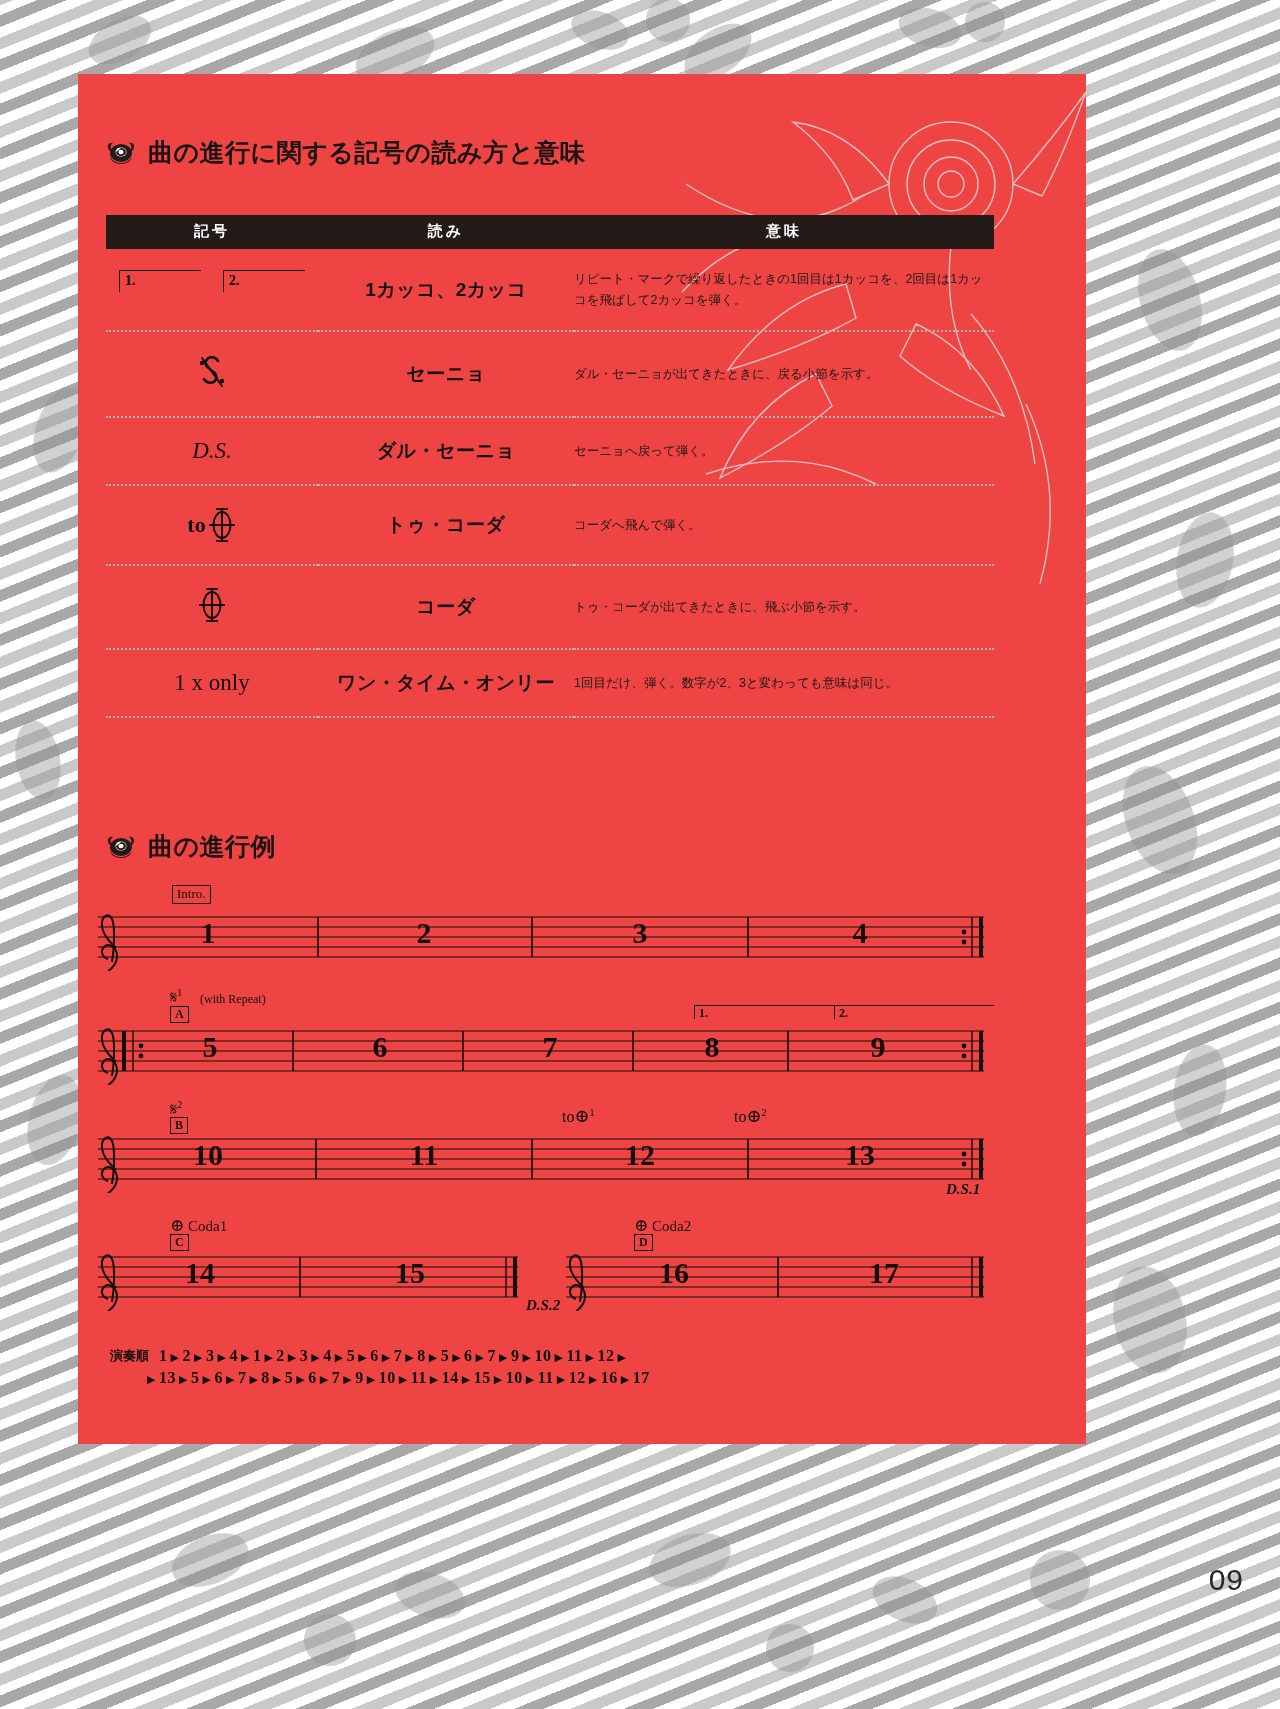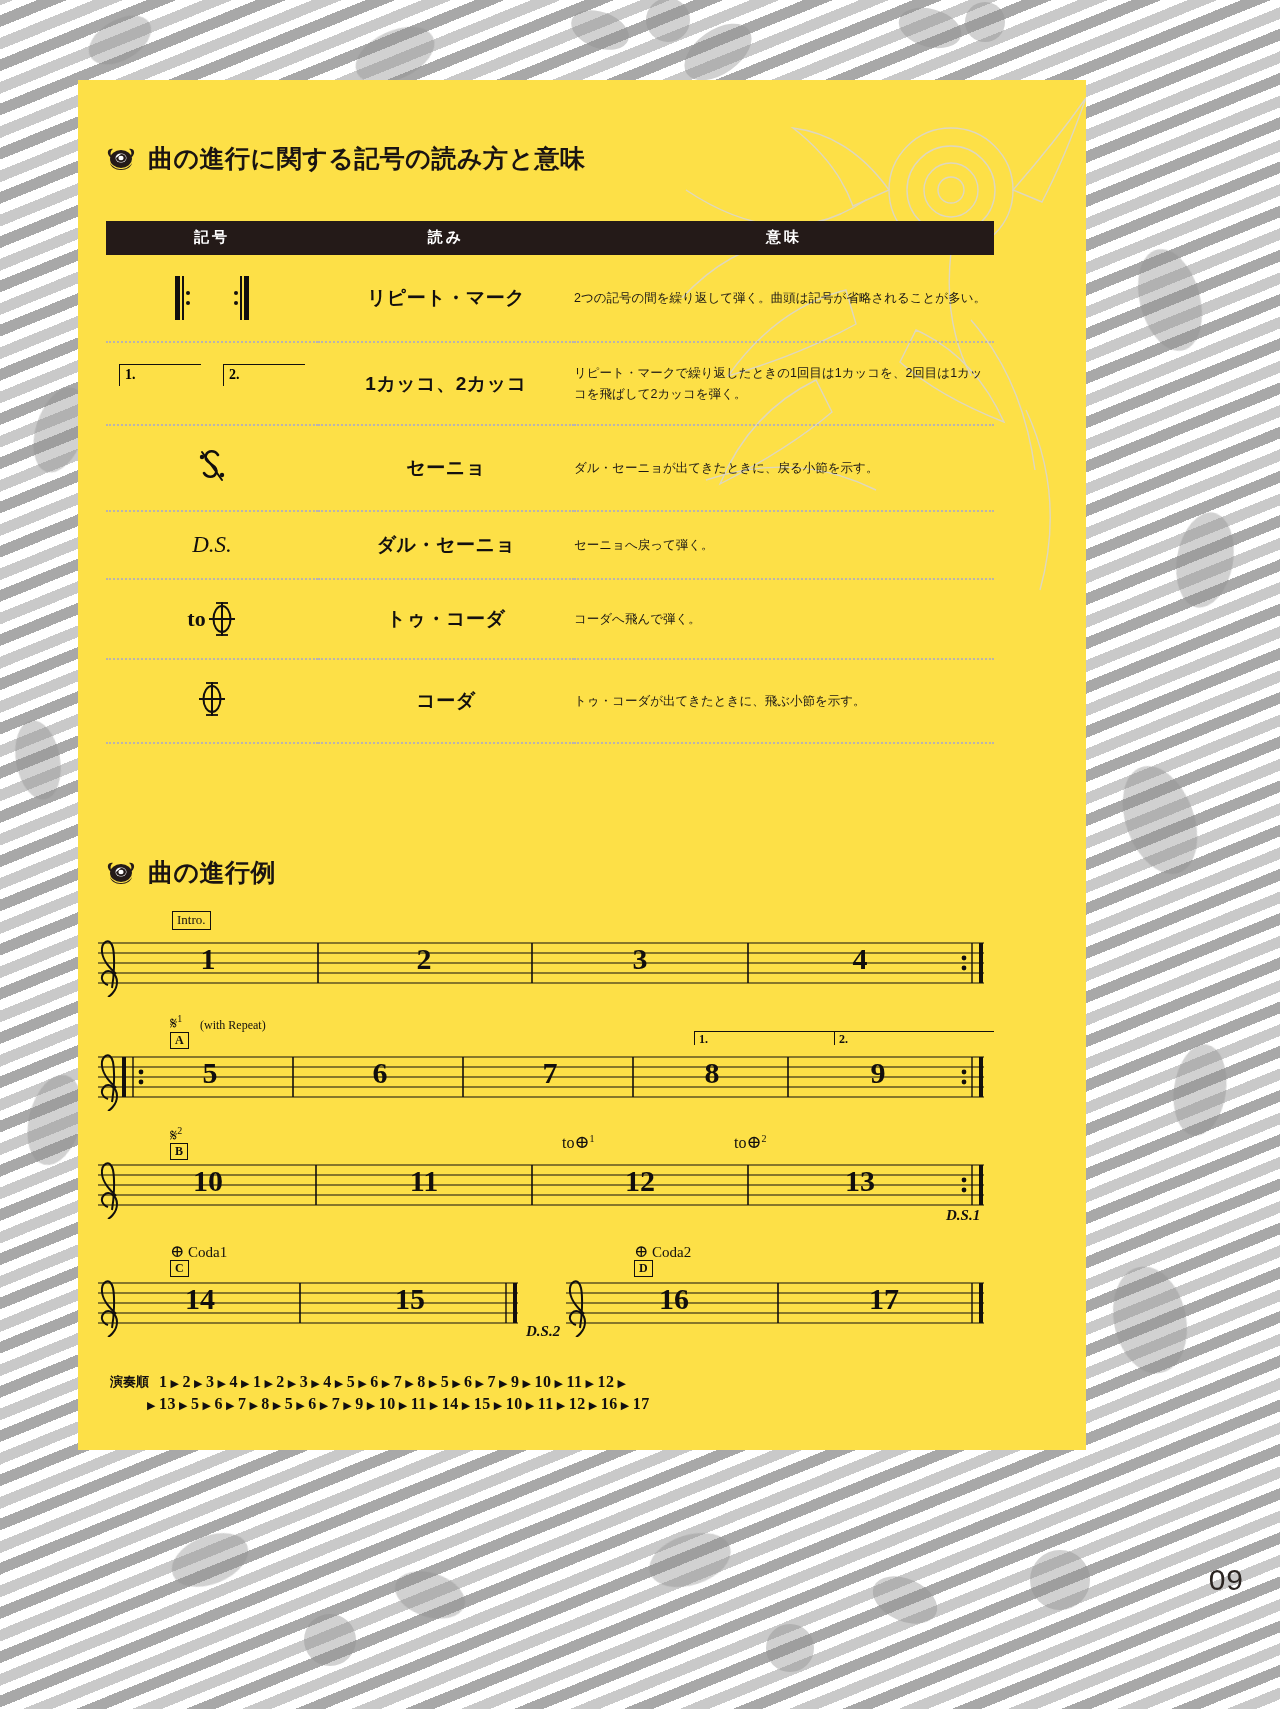--- a/index.html
+++ b/index.html
@@ -20,23 +20,23 @@
         #c9c9c9 9px, #c9c9c9 20px,
         #ffffff 20px, #ffffff 30px,
         #a8a8a8 30px, #a8a8a8 41px);
     z-index: 0;
   }
   .deco-roses { position: absolute; inset: 0; z-index: 1; opacity: .55; }
 
   
   .sheet {
     position: absolute;
-    left: 78px; top: 80px;
+    left: 78px; top: 74px;
     width: 1008px; height: 1370px;
-    background: #fde047;
+    background: #ef4444;
     z-index: 2;
   }
   
   .sheet-art { position: absolute; right: 0; top: 0; width: 420px; height: 560px; z-index: 3; opacity: .85; pointer-events: none; }
 
   .content { position: absolute; left: 0; top: 0; width: 1008px; height: 1370px; z-index: 4; }
 
   
   .section-head { display: flex; align-items: center; gap: 12px; }
   .rose-bullet { width: 30px; height: 28px; flex: 0 0 auto; }
@@ -208,40 +208,20 @@
           </colgroup>
         <thead>
           <tr>
             <th>記号</th>
             <th>読み</th>
             <th>意味</th>
           </tr>
         </thead>
         <tbody>
 
-          <tr>
-            <td class="cell-sym">
-              <div class="repeat-wrap">
-                <span class="rep rep-open">
-                  <i class="thick"></i>
-                    <i class="thin"></i>
-                    <i class="dot d1"></i>
-                    <i class="dot d2"></i>
-                </span>
-                <span class="rep rep-close">
-                  <i class="thick"></i>
-                    <i class="thin"></i>
-                    <i class="dot d1"></i>
-                    <i class="dot d2"></i>
-                </span>
-              </div>
-            </td>
-            <td class="cell-read">リピート・マーク</td>
-            <td class="cell-mean">2つの記号の間を繰り返して弾く。曲頭は記号が省略されることが多い。</td>
-          </tr>
 
           <tr>
             <td class="cell-sym">
               <div class="endings">
                 <span class="ending">
                   <span>1.</span>
                 </span>
                 <span class="ending">
                   <span>2.</span>
                 </span>
@@ -298,20 +278,27 @@
                 <line x1="15" y1="2" x2="15" y2="36" stroke="#120f0e" stroke-width="2"></line>
                 <line x1="2" y1="19" x2="28" y2="19" stroke="#120f0e" stroke-width="2"></line>
                 <line x1="9" y1="3" x2="21" y2="3" stroke="#120f0e" stroke-width="1.8"></line>
                 <line x1="9" y1="35" x2="21" y2="35" stroke="#120f0e" stroke-width="1.8"></line>
               </svg>
             </td>
             <td class="cell-read">コーダ</td>
             <td class="cell-mean">トゥ・コーダが出てきたときに、飛ぶ小節を示す。</td>
           </tr>
 
+          <tr>
+            <td class="cell-sym">
+              <span class="g g-only">1 x only</span>
+            </td>
+            <td class="cell-read">ワン・タイム・オンリー</td>
+            <td class="cell-mean">1回目だけ、弾く。数字が2、3と変わっても意味は同じ。</td>
+          </tr>
         </tbody>
       </table>
 
       <div class="section-head" style="margin:112px 0 0 28px;">
         <svg class="rose-bullet" viewBox="0 0 30 28">
           <g fill="#241a18">
             <ellipse cx="15" cy="14" rx="11" ry="9"></ellipse>
             <path d="M4 12C0 8 2 3 7 4c-3 2-3 6-1 8z"></path>
             <path d="M26 12c4-4 2-9-3-8 3 2 3 6 1 8z"></path>
             <path d="M15 25c-6 0-10-3-11-7 3 5 8 6 11 6s8-1 11-6c-1 4-5 7-11 7z"></path>

